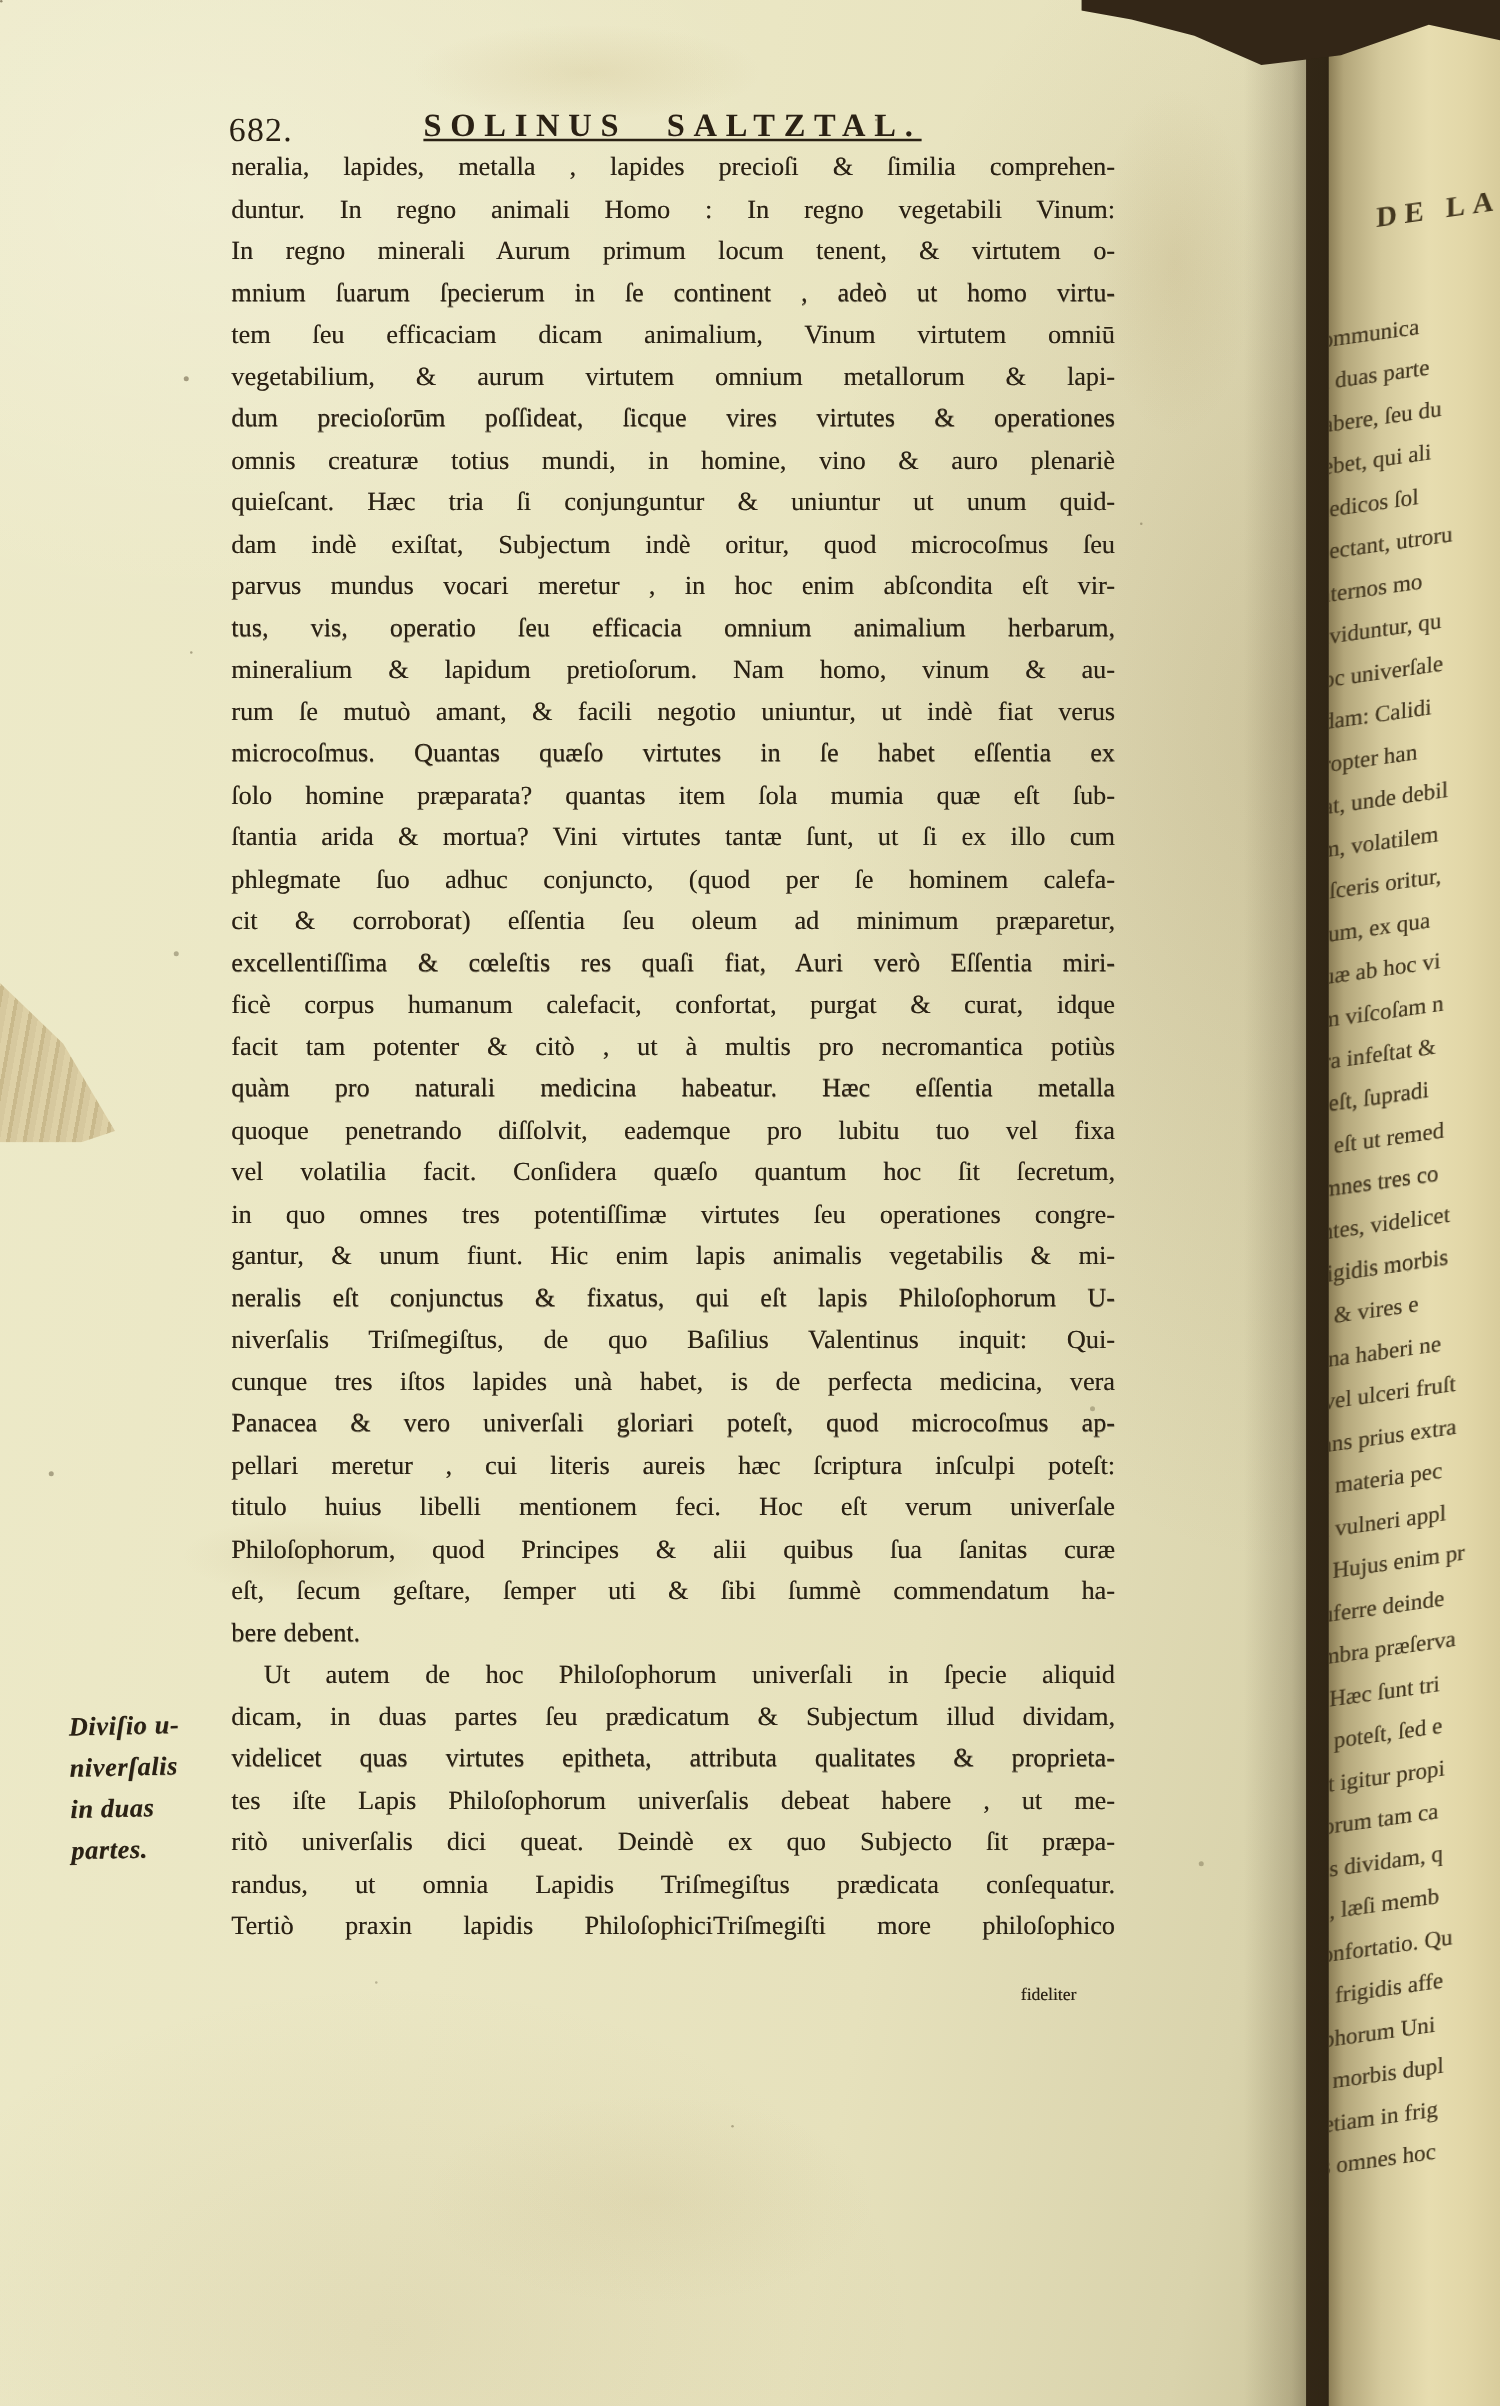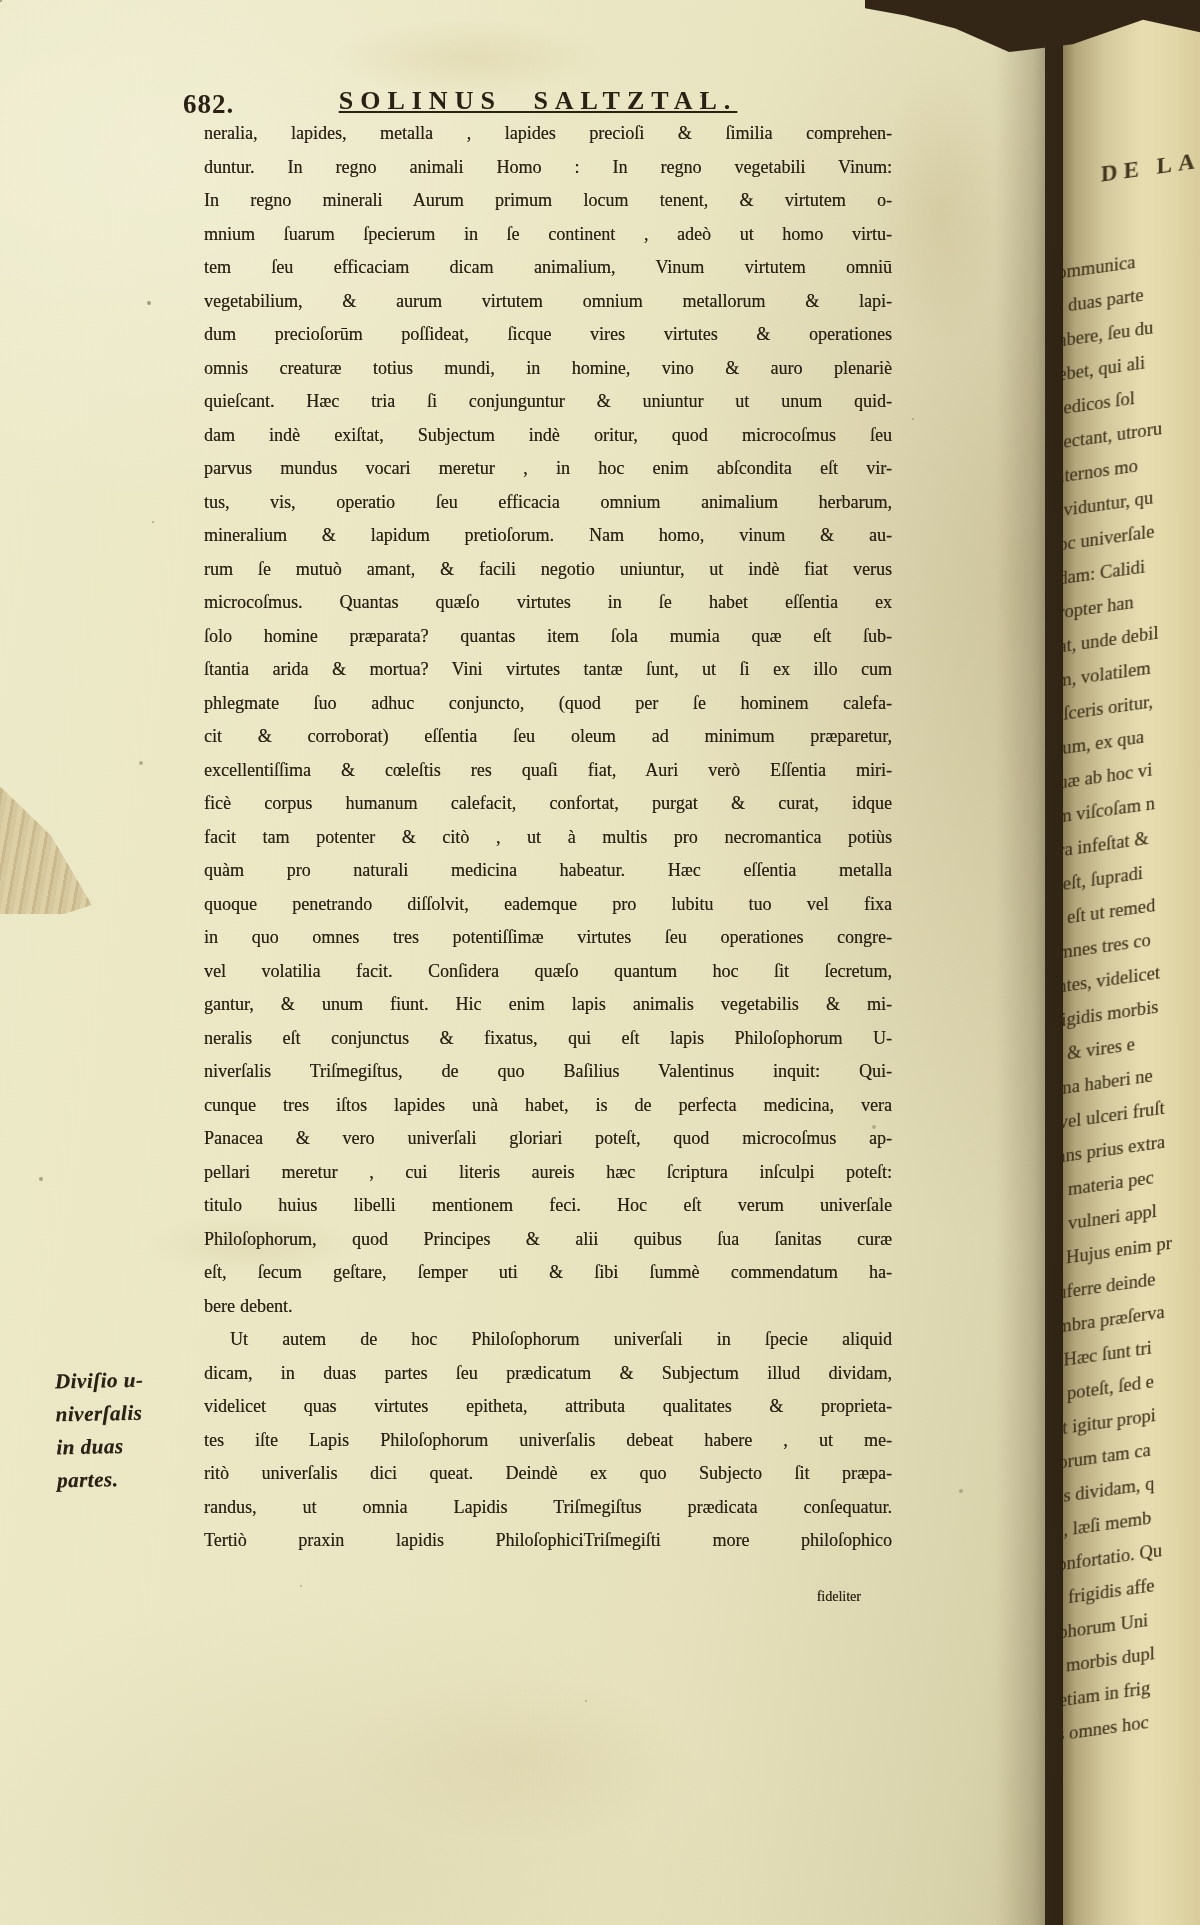--- a/index.html
+++ b/index.html
@@ -29,29 +29,29 @@
       585px 1700px 0 0 rgba(70,58,32,.35), 300px 1585px 0 0 rgba(70,58,32,.3),
       960px 1490px 0 1px rgba(70,58,32,.3), 700px 95px 0 0 rgba(70,58,32,.35);}
 
   
   .page-stack-edge{position:absolute;left:0;top:762px;width:92px;height:152px;
     background:repeating-linear-gradient(100deg,#ddd0a6 0 5px,#c9b98c 5px 8px,#d6c89e 8px 13px);
     clip-path:polygon(0 16%, 55% 48%, 100% 94%, 70% 100%, 0 100%);}
 
   
   .header{position:absolute;top:86px;left:185px;width:706px;height:36px;color:var(--ink);}
-  .pagenum{position:absolute;left:-2px;top:3px;font-size:27px;font-weight:bold;letter-spacing:1px;}
+  .pagenum{position:absolute;left:-2px;top:3px;font-size:27px;font-weight:normal;letter-spacing:1px;}
   .runtitle{position:absolute;left:0;right:0;text-align:center;font-size:26px;
     letter-spacing:7px;word-spacing:18px;font-weight:bold;text-decoration:underline;}
 
   
   .textblock{position:absolute;top:117px;left:185px;width:707px;color:var(--ink);}
-  .bline{height:33.5px;line-height:33.5px;font-size:18px;
+  .bline{height:33.5px;line-height:33.5px;font-size:21px;
     text-align:justify;text-align-last:justify;word-spacing:.5px;
-    text-shadow:.2px .2px 0 rgba(40,32,18,.6);margin-left:19px;}
+    text-shadow:.2px .2px 0 rgba(40,32,18,.6);}
   .bline.indent{text-indent:26px;}
   .bline.short{text-align-last:left;}
   .bline i{font-style:italic;letter-spacing:.5px;}
   .catchword{position:absolute;top:1589px;left:185px;width:676px;text-align:right;
     font-size:14px;color:var(--ink);text-shadow:.2px .2px 0 rgba(40,32,18,.6);}
 
   
   .margin-note{position:absolute;left:56px;top:1364px;width:126px;color:var(--ink);
     transform:rotate(-1.2deg);}
   .mline{height:33px;line-height:33px;font-size:21px;font-style:italic;font-weight:bold;
@@ -112,22 +112,22 @@
         <div class="bline">microcoſmus.  Quantas quæſo virtutes in ſe habet eſſentia ex</div>
         <div class="bline">ſolo homine præparata?  quantas item ſola mumia quæ eſt ſub-</div>
         <div class="bline">ſtantia arida &amp; mortua? Vini virtutes tantæ ſunt, ut ſi ex illo cum</div>
         <div class="bline">phlegmate ſuo adhuc conjuncto, (quod per ſe hominem calefa-</div>
         <div class="bline">cit &amp; corroborat)  eſſentia ſeu oleum ad minimum præparetur,</div>
         <div class="bline">excellentiſſima &amp; cœleſtis res quaſi fiat, Auri verò Eſſentia miri-</div>
         <div class="bline">ficè corpus humanum calefacit, confortat, purgat &amp; curat, idque</div>
         <div class="bline">facit tam potenter &amp; citò , ut à multis pro necromantica potiùs</div>
         <div class="bline">quàm pro naturali medicina habeatur.   Hæc eſſentia metalla</div>
         <div class="bline">quoque penetrando  diſſolvit, eademque pro lubitu tuo vel fixa</div>
+        <div class="bline">vel volatilia facit.  Conſidera quæſo quantum hoc ſit ſecretum,</div>
         <div class="bline">in quo omnes tres potentiſſimæ virtutes ſeu operationes congre-</div>
-        <div class="bline">vel volatilia facit.  Conſidera quæſo quantum hoc ſit ſecretum,</div>
         <div class="bline">gantur, &amp; unum fiunt. Hic enim lapis animalis vegetabilis &amp; mi-</div>
         <div class="bline">neralis eſt conjunctus &amp; fixatus, qui eſt lapis  Philoſophorum U-</div>
         <div class="bline">niverſalis Triſmegiſtus, de quo Baſilius Valentinus inquit:  Qui-</div>
         <div class="bline">cunque tres iſtos lapides unà habet, is de perfecta medicina, vera</div>
         <div class="bline">Panacea &amp; vero univerſali gloriari poteſt, quod microcoſmus ap-</div>
         <div class="bline">pellari meretur , cui literis aureis hæc ſcriptura inſculpi poteſt:</div>
         <div class="bline">titulo huius libelli mentionem feci.   Hoc eſt verum univerſale</div>
         <div class="bline">Philoſophorum, quod Principes &amp; alii quibus ſua ſanitas curæ</div>
         <div class="bline">eſt, ſecum geſtare, ſemper uti &amp; ſibi ſummè commendatum ha-</div>
         <div class="bline short">bere debent.</div>

